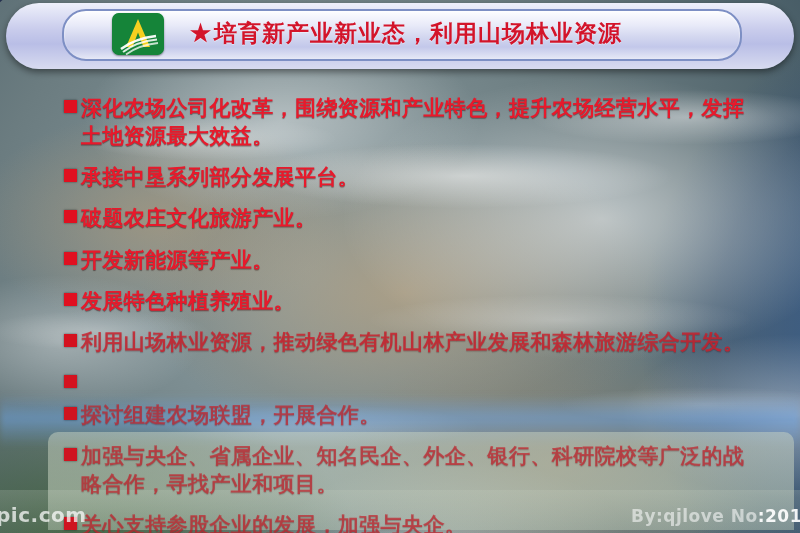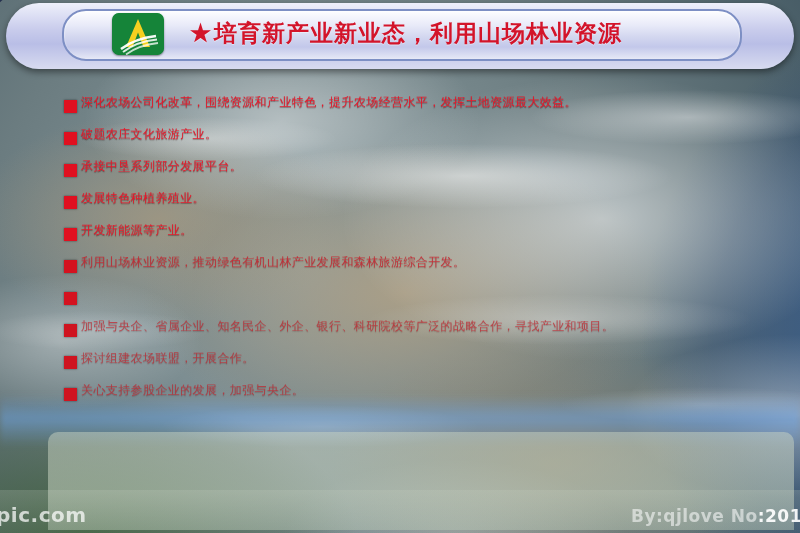--- a/index.html
+++ b/index.html
@@ -151,22 +151,22 @@
   }
   .marker{
     flex:0 0 auto;
     width:13px;height:13px;
     background:#e01020;
     margin-top:6px;margin-right:4px;
     box-shadow:0 0 2px rgba(0,0,0,.5);
   }
   .btext{
     font-family:"DejaVu Serif","Liberation Serif",serif;
-    font-weight:normal;
-    font-size:12px;
+    font-weight:bold;
+    font-size:21px;
     color:#e8192b;
     letter-spacing:.4px;
     text-shadow:0 1px 1px rgba(40,0,0,.45);
   }
   
   .faded .btext{ color:rgba(205,30,42,.80); text-shadow:0 1px 1px rgba(60,20,20,.30);text-align:center; }
   .faded .marker{ background:#d4121f; }
   .faded2 .btext{ color:rgba(196,34,44,.70); text-shadow:0 1px 1px rgba(60,20,20,.25); }
   .faded2 .marker{ background:#cf1420; }
 
@@ -225,55 +225,55 @@
 
   <div class="body">
 
     <div class="bullet">
       <span class="marker"></span>
       <span class="btext">深化农场公司化改革，围绕资源和产业特色，提升农场经营水平，发挥土地资源最大效益。</span>
     </div>
 
     <div class="bullet">
       <span class="marker"></span>
+      <span class="btext">承接中垦系列部分发展平台。</span>
+    </div>
+
+    <div class="bullet">
+      <span class="marker"></span>
       <span class="btext">破题农庄文化旅游产业。</span>
     </div>
 
     <div class="bullet">
       <span class="marker"></span>
-      <span class="btext">承接中垦系列部分发展平台。</span>
+      <span class="btext">开发新能源等产业。</span>
     </div>
 
     <div class="bullet">
       <span class="marker"></span>
       <span class="btext">发展特色种植养殖业。</span>
     </div>
 
-    <div class="bullet">
-      <span class="marker"></span>
-      <span class="btext">开发新能源等产业。</span>
-    </div>
-
     <div class="bullet faded">
       <span class="marker"></span>
       <span class="btext">利用山场林业资源，推动绿色有机山林产业发展和森林旅游综合开发。</span>
     </div>
 
     <div class="bullet faded">
       <span class="marker"></span>
     </div>
 
     <div class="bullet faded2">
       <span class="marker"></span>
+      <span class="btext">探讨组建农场联盟，开展合作。</span>
+    </div>
+
+    <div class="bullet faded2">
+      <span class="marker"></span>
       <span class="btext">加强与央企、省属企业、知名民企、外企、银行、科研院校等广泛的战略合作，寻找产业和项目。</span>
-    </div>
-
-    <div class="bullet faded2">
-      <span class="marker"></span>
-      <span class="btext">探讨组建农场联盟，开展合作。</span>
     </div>
 
     <div class="bullet faded2">
       <span class="marker"></span>
       <span class="btext">关心支持参股企业的发展，加强与央企。</span>
     </div>
 
   </div>
 
   <div class="wm wm-left">pic.com</div>

